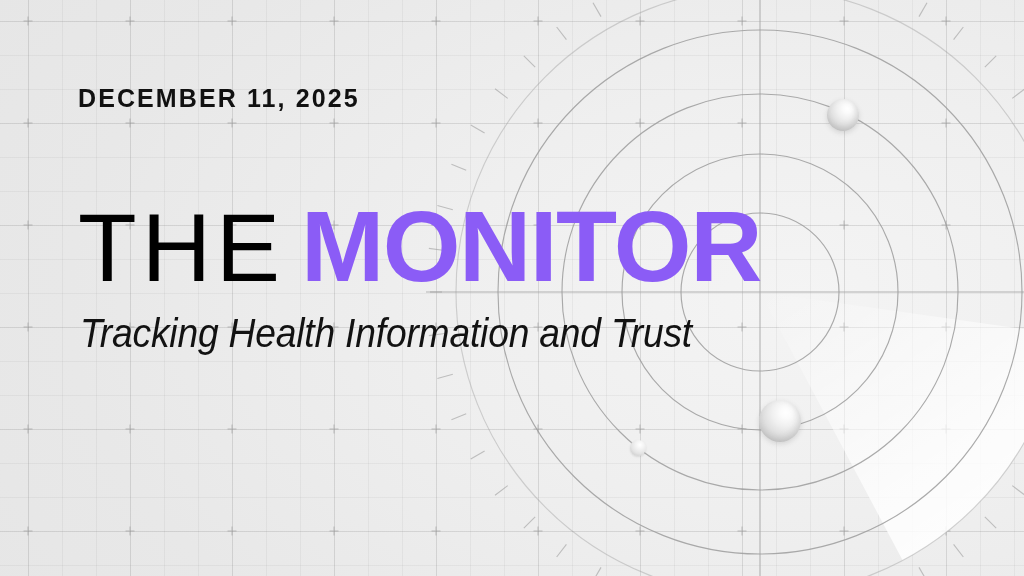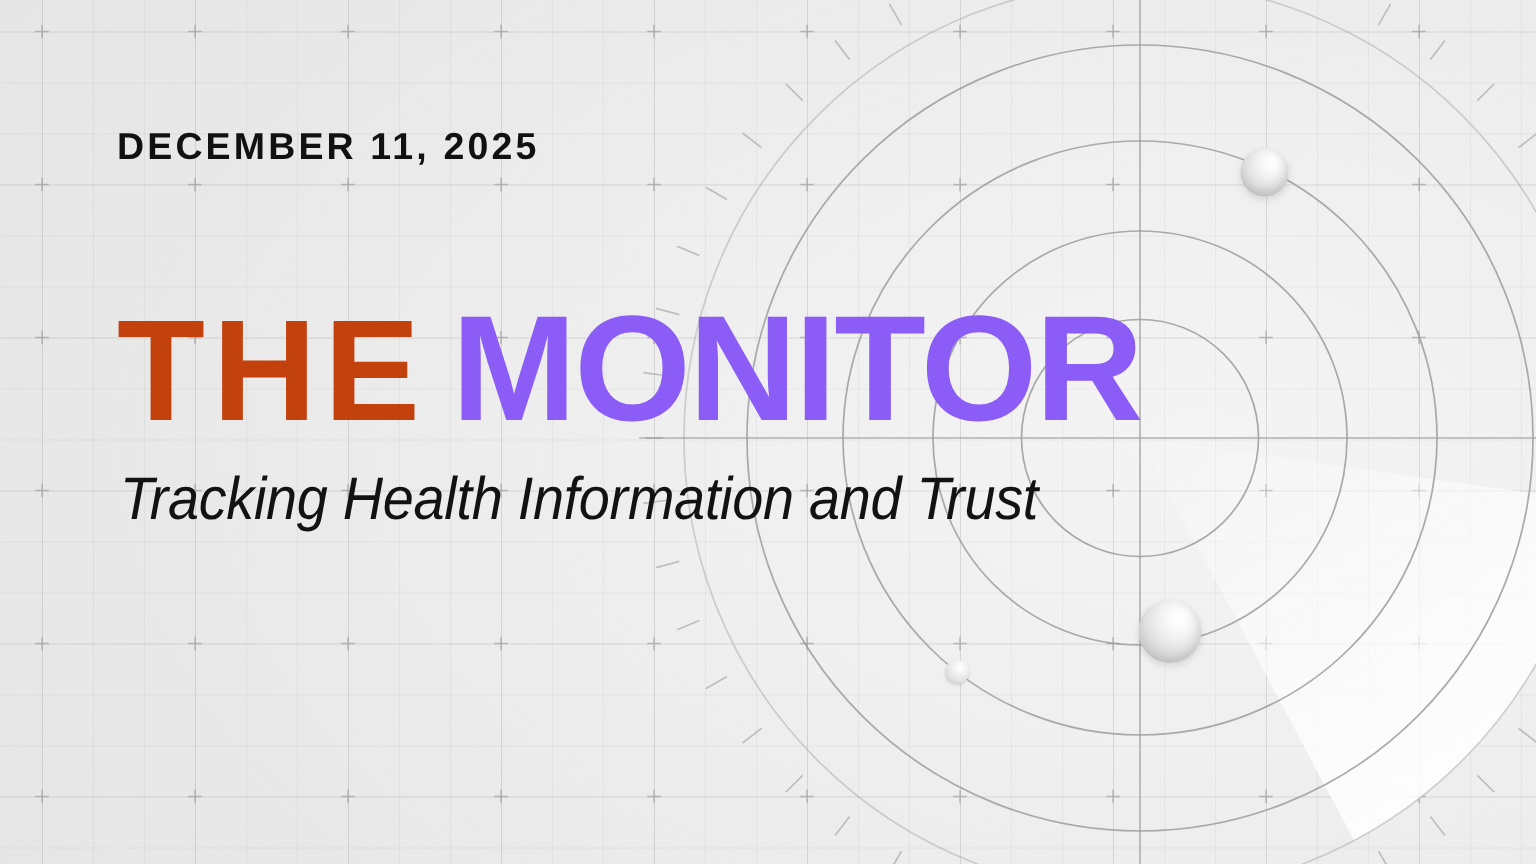--- a/index.html
+++ b/index.html
@@ -110,23 +110,23 @@
     padding: 0;
     line-height: 1;
     white-space: nowrap;
     position: absolute;
     left: 0;
     top: 110px;
   }
   .title-the {
     font-family: "Liberation Sans", "DejaVu Sans", sans-serif;
     font-size: 96px;
-    font-weight: 700;
+    font-weight: 400;
     letter-spacing: 5px;
-    color: #c2410c;
+    color: #000000;
     vertical-align: baseline;
   }
   .title-monitor {
     font-family: "Liberation Sans", "DejaVu Sans", sans-serif;
     font-size: 100px;
     font-weight: 700;
     letter-spacing: -1.5px;
     color: #8b5cf6;
     vertical-align: baseline;
     margin-left: 16px;

